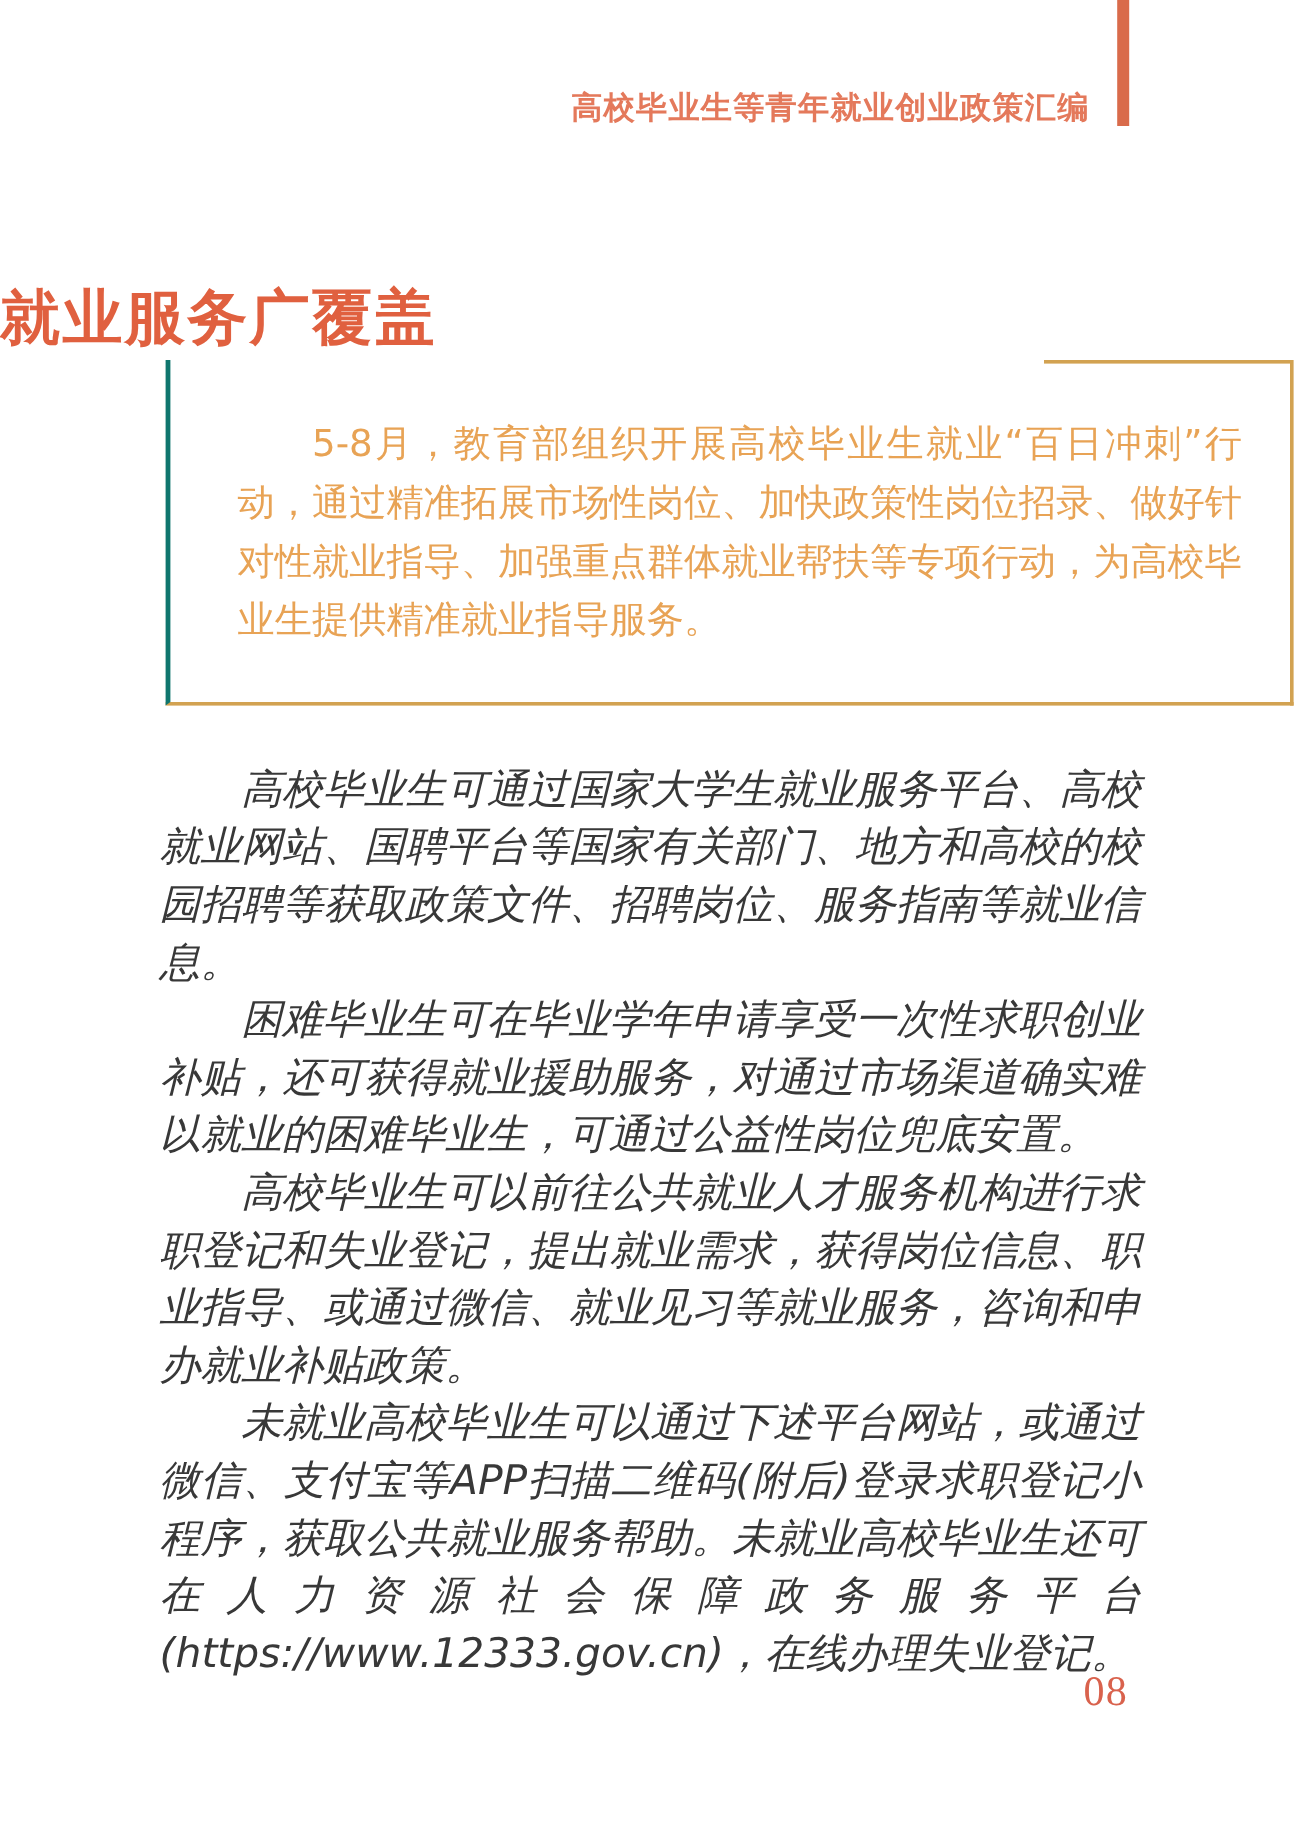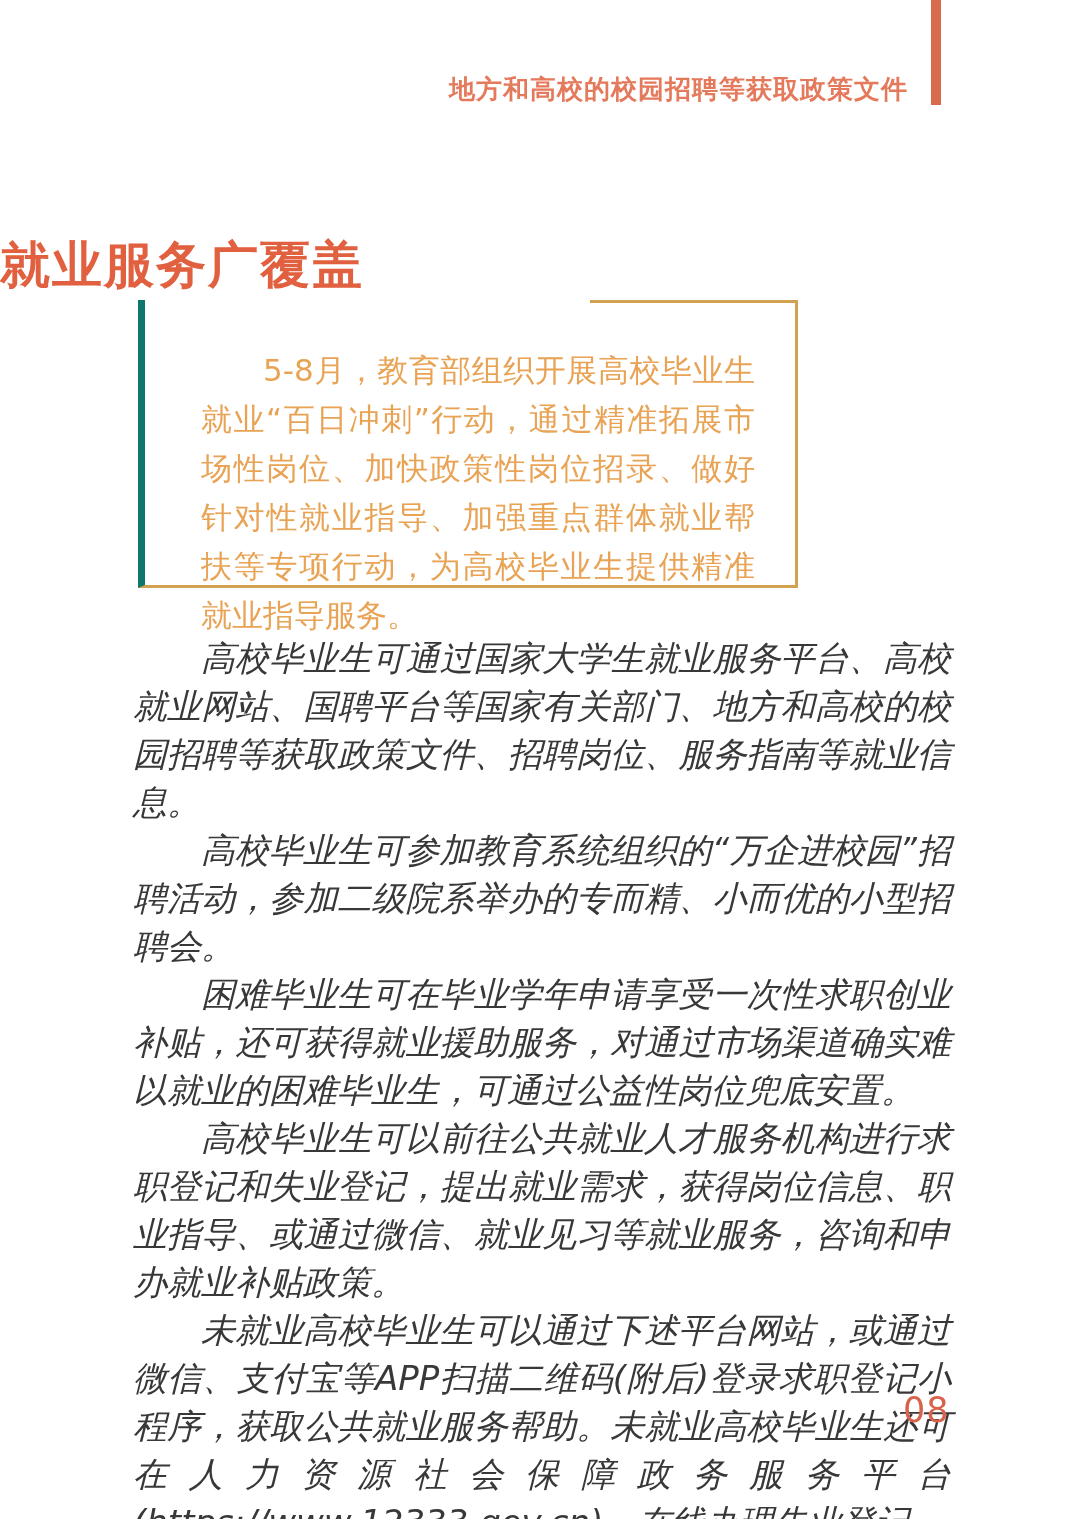--- a/index.html
+++ b/index.html
@@ -47,24 +47,24 @@
     font-weight: bold;
     letter-spacing: 2px;
     color: #E0603F;
   }
 
   
   .highlight-box {
     position: absolute;
     left: 138px;
     top: 300px;
-    width: 660px;
+    width: 940px;
     height: 288px;
     box-sizing: border-box;
-    border-left: 7px solid #0f766e;
+    border-left: 4px solid #0f766e;
     border-right: 3px solid #D2A251;
     border-bottom: 3px solid #D2A251;
   }
   .highlight-box .top-segment {
     position: absolute;
     top: 0;
     right: 0;
     width: 205px;
     height: 3px;
     background: #D2A251;
@@ -97,41 +97,41 @@
   }
 
   
   .page-number {
     position: absolute;
     top: 1390px;
     left: 903px;
     font-size: 35px;
     color: #D9624D;
     letter-spacing: 1px;
+    font-family: Liberation Serif, serif;
   }
 </style>
 </head>
 <body>
 
 <div class="page">
 
   <div class="accent-bar"></div>
 
-  <div class="header-title">地方和高校的校园招聘等获取政策文件</div>
+  <div class="header-title">高校毕业生等青年就业创业政策汇编</div>
 
   <h1 class="page-title">就业服务广覆盖</h1>
 
   <div class="highlight-box">
     <div class="top-segment"></div>
     <p class="box-text">5-8月，教育部组织开展高校毕业生就业“百日冲刺”行动，通过精准拓展市场性岗位、加快政策性岗位招录、做好针对性就业指导、加强重点群体就业帮扶等专项行动，为高校毕业生提供精准就业指导服务。</p>
   </div>
 
   <div class="body-text">
     <p>高校毕业生可通过国家大学生就业服务平台、高校就业网站、国聘平台等国家有关部门、地方和高校的校园招聘等获取政策文件、招聘岗位、服务指南等就业信息。</p>
-    <p>高校毕业生可参加教育系统组织的“万企进校园”招聘活动，参加二级院系举办的专而精、小而优的小型招聘会。</p>
     <p>困难毕业生可在毕业学年申请享受一次性求职创业补贴，还可获得就业援助服务，对通过市场渠道确实难以就业的困难毕业生，可通过公益性岗位兜底安置。</p>
     <p>高校毕业生可以前往公共就业人才服务机构进行求职登记和失业登记，提出就业需求，获得岗位信息、职业指导、或通过微信、就业见习等就业服务，咨询和申办就业补贴政策。</p>
     <p>未就业高校毕业生可以通过下述平台网站，或通过微信、支付宝等APP扫描二维码(附后)登录求职登记小程序，获取公共就业服务帮助。未就业高校毕业生还可在人力资源社会保障政务服务平台(https://www.12333.gov.cn)，在线办理失业登记。</p>
   </div>
 
   <div class="page-number">08</div>
 
 </div>
 
 </body></html>

